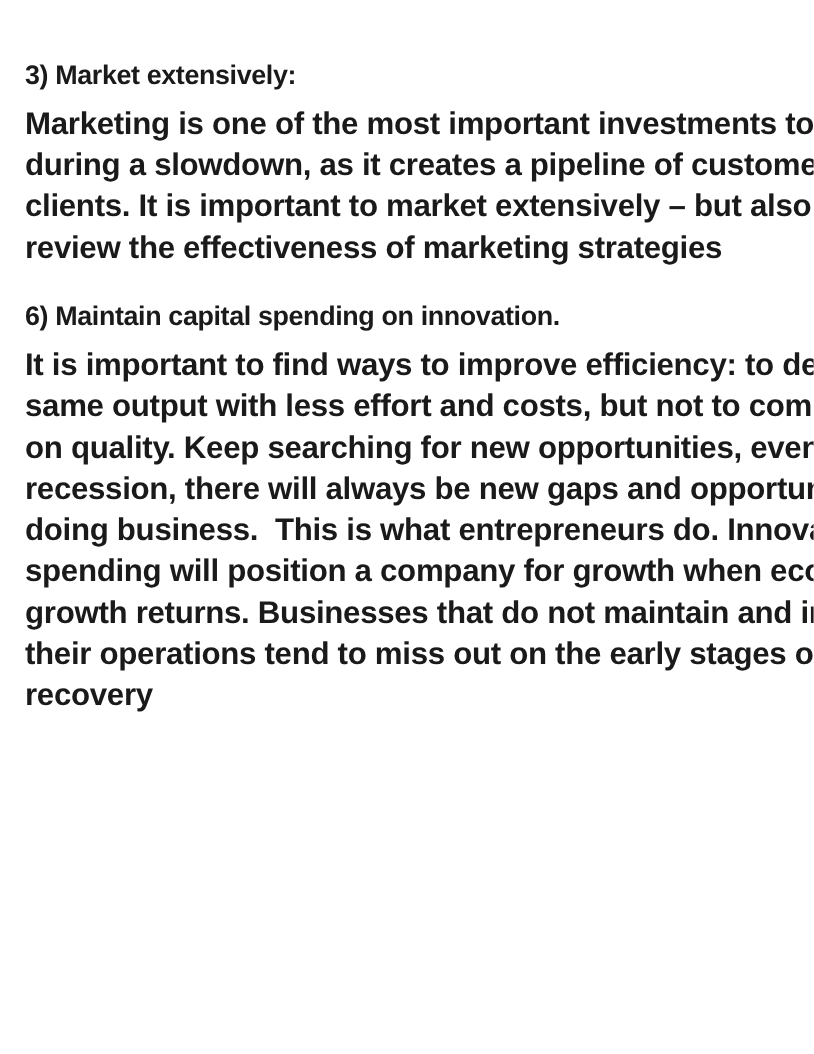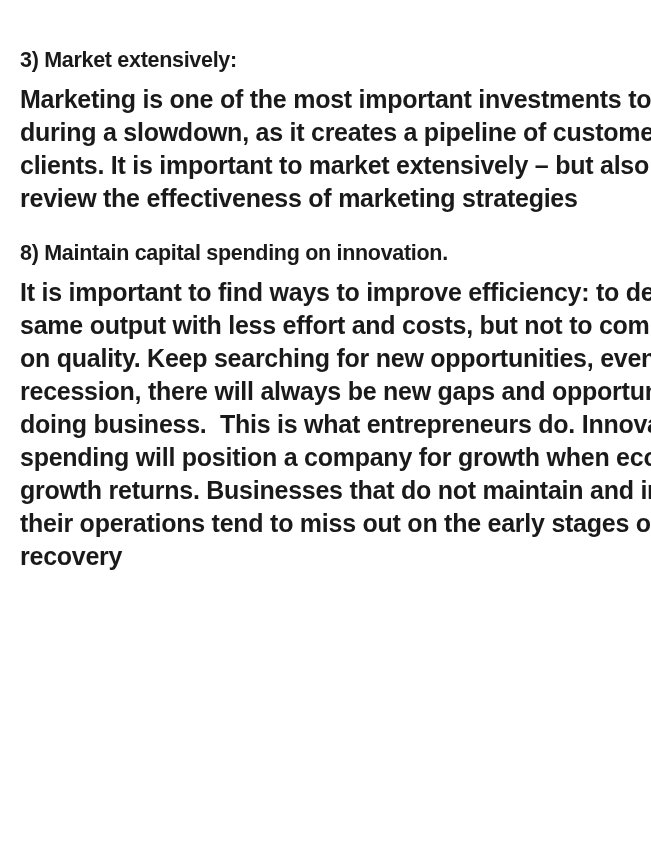--- a/index.html
+++ b/index.html
@@ -42,21 +42,21 @@
 
   <div class="sec">
     <h3>3) Market extensively:</h3>
     <p>Marketing is one of the most important investments to make
 during a slowdown, as it creates a pipeline of customers or
 clients. It is important to market extensively – but also to
 review the effectiveness of marketing strategies</p>
   </div>
 
   <div class="sec">
-    <h3>8) Maintain capital spending on innovation.</h3>
+    <h3>6) Maintain capital spending on innovation.</h3>
     <p>It is important to find ways to improve efficiency: to deliver the
 same output with less effort and costs, but not to compromise
 on quality. Keep searching for new opportunities, even in a
 recession, there will always be new gaps and opportunities for
 doing business.  This is what entrepreneurs do. Innovation
 spending will position a company for growth when economic
 growth returns. Businesses that do not maintain and improve
 their operations tend to miss out on the early stages of the
 recovery</p>
   </div>

